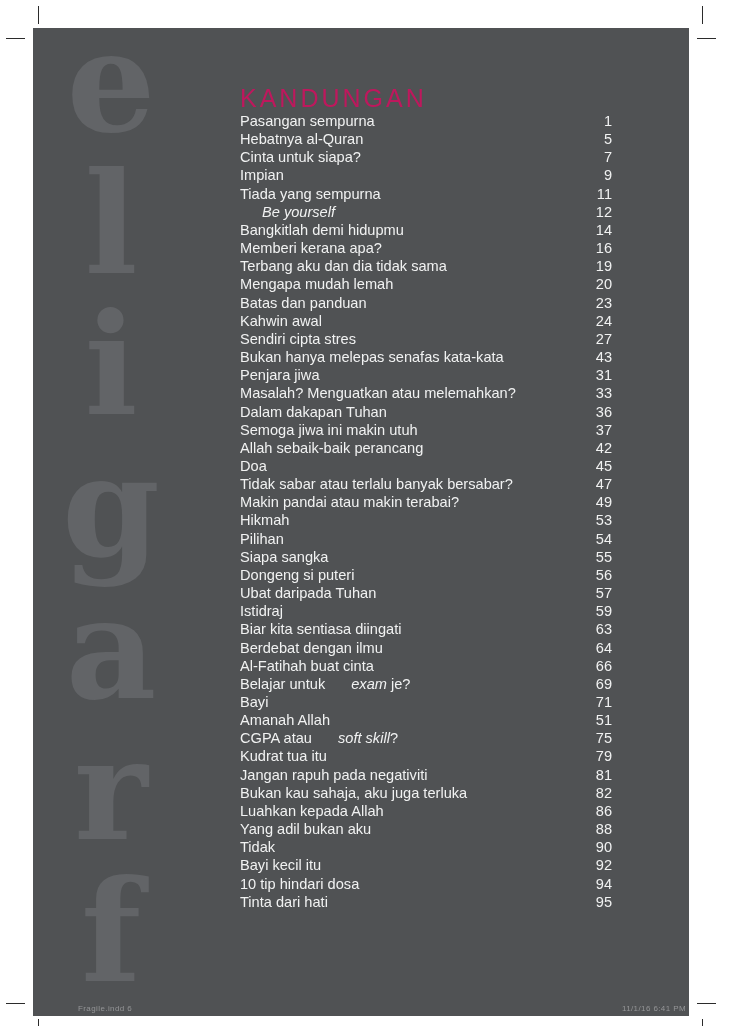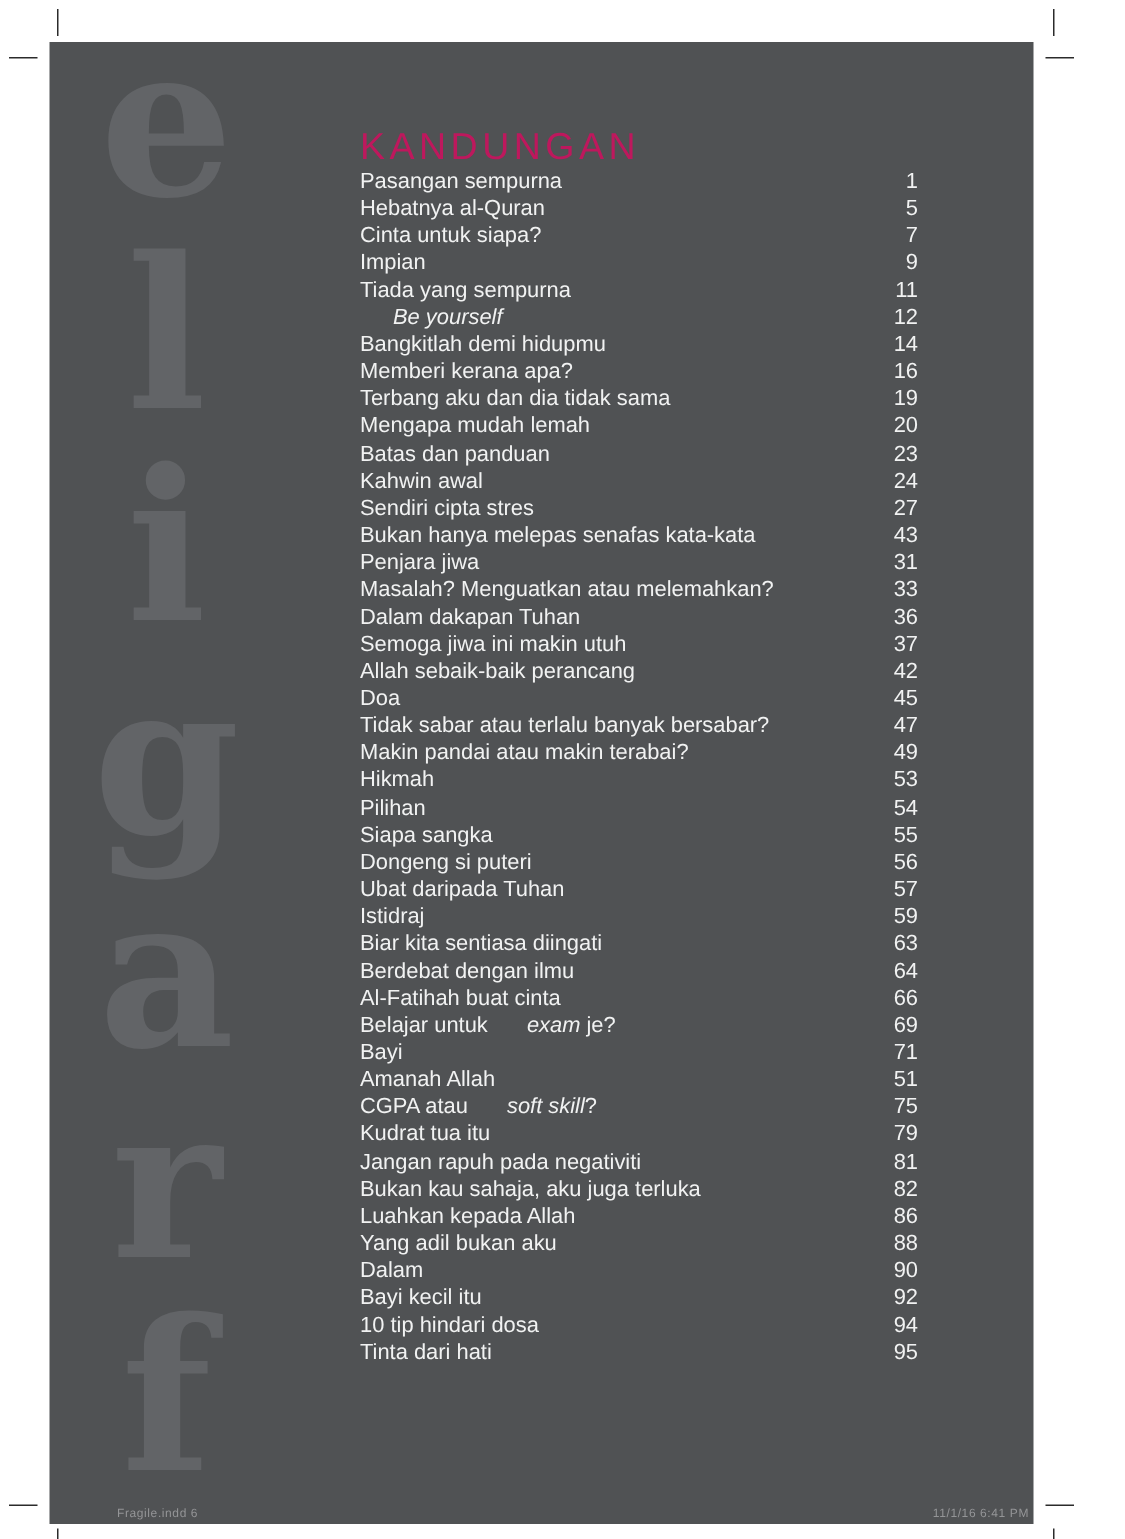--- a/index.html
+++ b/index.html
@@ -263,21 +263,21 @@
     </div>
     <div class="row">
       <span class="title"><span>Luahkan kepada Allah</span></span>
       <span class="pg">86</span>
     </div>
     <div class="row">
       <span class="title"><span>Yang adil bukan aku</span></span>
       <span class="pg">88</span>
     </div>
     <div class="row">
-      <span class="title"><span>Dalam</span></span>
+      <span class="title"><span>Tidak</span></span>
       <span class="pg">90</span>
     </div>
     <div class="row">
       <span class="title"><span>Bayi kecil itu</span></span>
       <span class="pg">92</span>
     </div>
     <div class="row">
       <span class="title"><span>10 tip hindari dosa</span></span>
       <span class="pg">94</span>
     </div>

